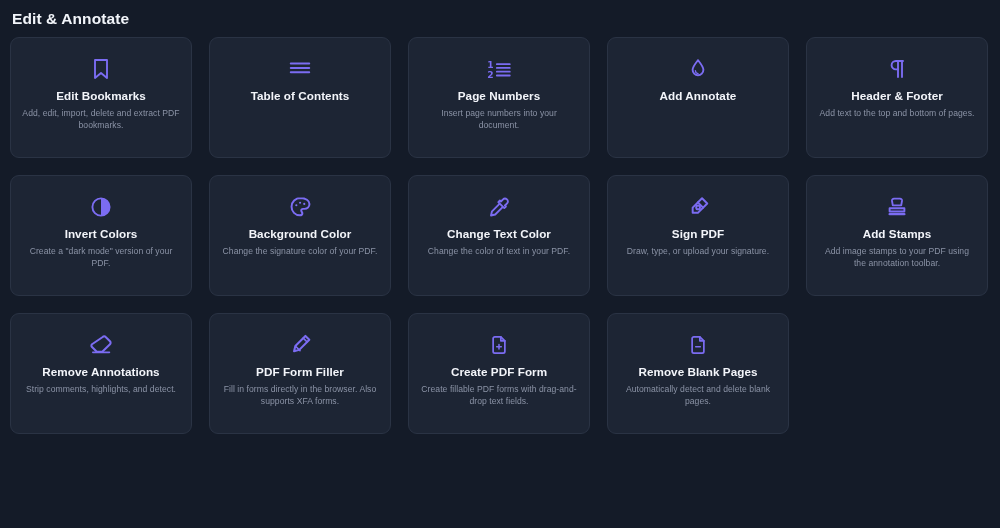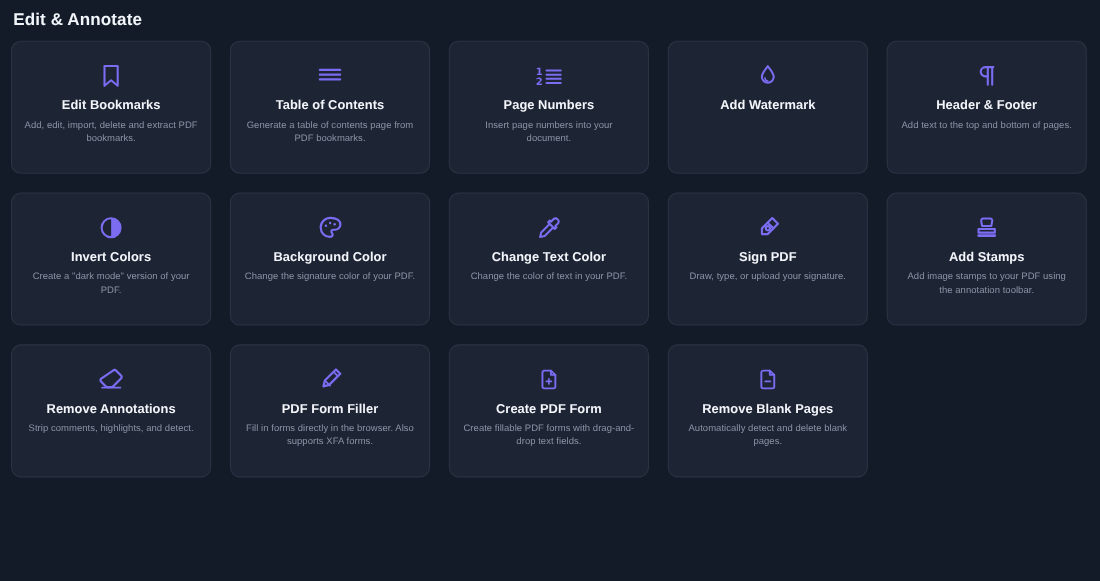--- a/index.html
+++ b/index.html
@@ -95,41 +95,40 @@
       <div class="card-title">Edit Bookmarks</div>
       <div class="card-desc">Add, edit, import, delete and extract PDF bookmarks.</div>
     </div>
     <div class="card">
       <div class="card-icon">
         <svg width="28" height="26" viewBox="0 0 24 24">
           <path d="M3.5 7h17M3.5 11h17M3.5 15h17"></path>
         </svg>
       </div>
       <div class="card-title">Table of Contents</div>
-      <div class="card-desc">Generate a table of contents page from PDF bookmarks.</div>
     </div>
     <div class="card">
       <div class="card-icon">
         <svg width="28" height="26" viewBox="0 0 26 24">
           <path d="M11 7.5h12M11 11h12M11 14.5h12M11 18h12" stroke-width="1.7"></path>
           <text x="2" y="11" font-size="8.5" font-family="DejaVu Sans, sans-serif" font-weight="bold" fill="#7b6cf2" stroke="none">1</text>
           <text x="2" y="20" font-size="8.5" font-family="DejaVu Sans, sans-serif" font-weight="bold" fill="#7b6cf2" stroke="none">2</text>
         </svg>
       </div>
       <div class="card-title">Page Numbers</div>
       <div class="card-desc">Insert page numbers into your document.</div>
     </div>
     <div class="card">
       <div class="card-icon">
         <svg width="24" height="26" viewBox="0 0 24 24">
           <path d="M12 3.2c3.2 4 5.4 6.6 5.4 9.6a5.4 5.4 0 0 1-10.8 0c0-3 2.2-5.6 5.4-9.6z"></path>
           <path d="M9.4 13.6c0 1.7 1.2 2.9 2.7 3" stroke-width="1.3"></path>
         </svg>
       </div>
-      <div class="card-title">Add Watermark</div>
+      <div class="card-title">Add Annotate</div>
     </div>
     <div class="card">
       <div class="card-icon">
         <svg width="24" height="26" viewBox="0 0 24 24">
           <path d="M18 4h-7.2a4.2 4.2 0 0 0 0 8.4H13"></path>
           <path d="M13 4v16M17 4v16"></path>
         </svg>
       </div>
       <div class="card-title">Header &amp; Footer</div>
       <div class="card-desc">Add text to the top and bottom of pages.</div>

